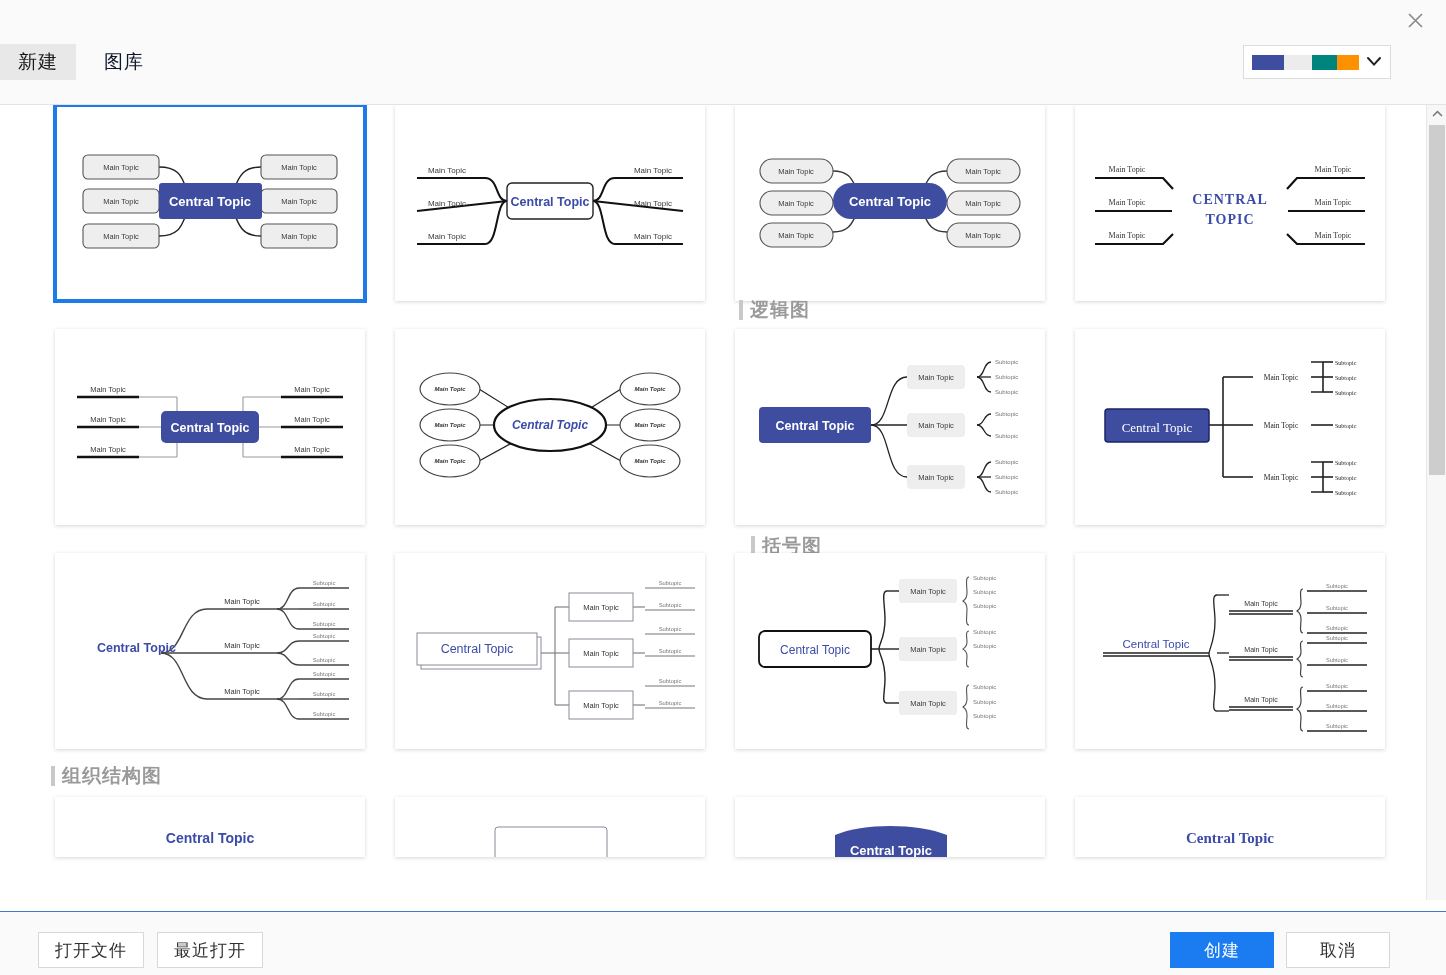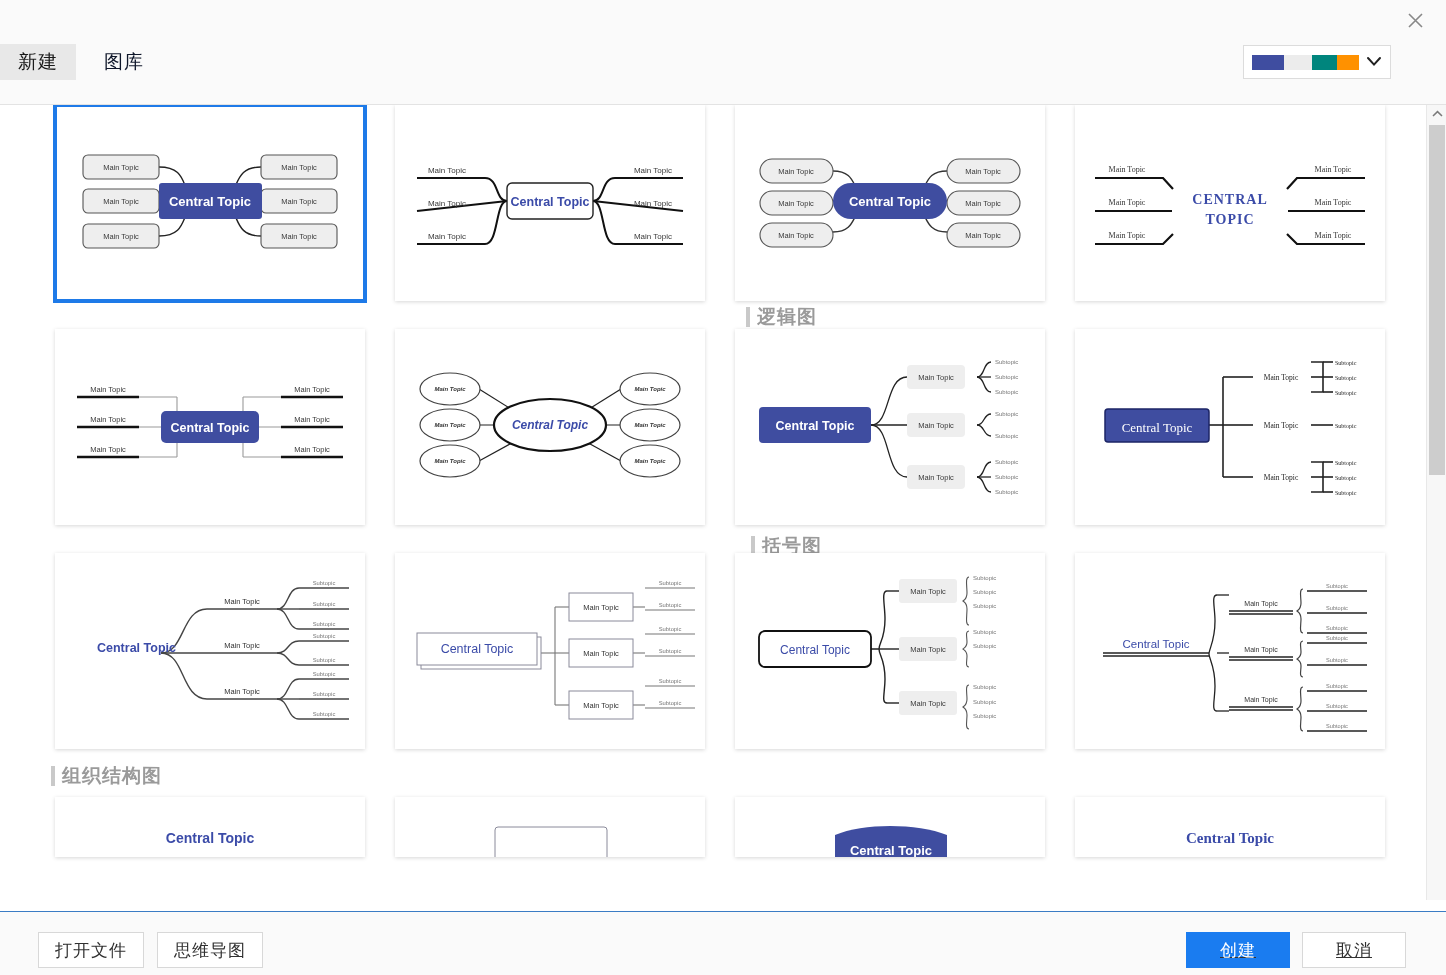--- a/index.html
+++ b/index.html
@@ -84,21 +84,21 @@
     background:#fafafa; border-top:1px solid #3b7cc4;
   }
   .btn{
     height:36px; min-width:104px; padding:0 16px; font-size:17px;
     border:1px solid #d8d8d8; background:#fff; color:#303030;
     display:inline-flex; align-items:center; justify-content:center;
     cursor:pointer; letter-spacing:1px;
   }
   .btn.primary{ background:#1a7cf0; border-color:#1a7cf0; color:#fff; }
   .footer-left{ position:absolute; left:38px; top:20px; display:flex; gap:13px; }
-  .footer-right{ position:absolute; right:40px; top:20px; display:flex; gap:12px;text-decoration:underline; }
+  .footer-right{ position:absolute; right:56px; top:20px; display:flex; gap:12px; }
 
   text{ font-family:"Liberation Sans","DejaVu Sans",sans-serif; }
   .serif{ font-family:"Liberation Serif","DejaVu Serif",serif; }
 </style>
 </head>
 <body>
 
 <div class="topbar">
   <div class="close-btn">
     <svg width="15" height="15" viewBox="0 0 15 15" aria-hidden="true">
@@ -305,21 +305,21 @@
             <text class="t-main" x="55" y="134">Main Topic</text>
             <text class="t-main" x="255" y="62">Main Topic</text>
             <text class="t-main" x="255" y="98">Main Topic</text>
             <text class="t-main" x="255" y="134">Main Topic</text>
           </g>
           <text class="t-central" x="155" y="100" font-size="12" font-style="italic" font-weight="bold" fill="#3b4ba8" text-anchor="middle">Central Topic</text>
         </svg>
       </div>
 
       <div style="position:relative;">
-        <div class="section-title" style="position:absolute; top:-36px; left:11px; margin:11px;">逻辑图</div>
+        <div class="section-title" style="position:absolute; top:-36px; left:11px; margin:4px;">逻辑图</div>
 
         <div class="card">
           <svg width="310" height="196" viewBox="0 0 310 196">
             <g fill="none" stroke="#222" stroke-width="1.3">
               <path d="M136 96 C 156 96 150 48 172 48"></path>
               <path d="M136 96 L172 96"></path>
               <path d="M136 96 C 156 96 150 148 172 148"></path>
               <path d="M242 48 C 250 48 248 33 256 33"></path>
               <path d="M242 48 L256 48"></path>
               <path d="M242 48 C 250 48 248 63 256 63"></path>
@@ -620,21 +620,21 @@
   </div>
   <div class="sthumb"></div>
 </div>
 
 <div class="footer">
   <div class="footer-left">
     <div class="btn">
       <span>打开文件</span>
     </div>
     <div class="btn">
-      <span>思维导图</span>
+      <span>最近打开</span>
     </div>
   </div>
   <div class="footer-right">
     <div class="btn primary">
       <span>创建</span>
     </div>
     <div class="btn">
       <span>取消</span>
     </div>
   </div>

